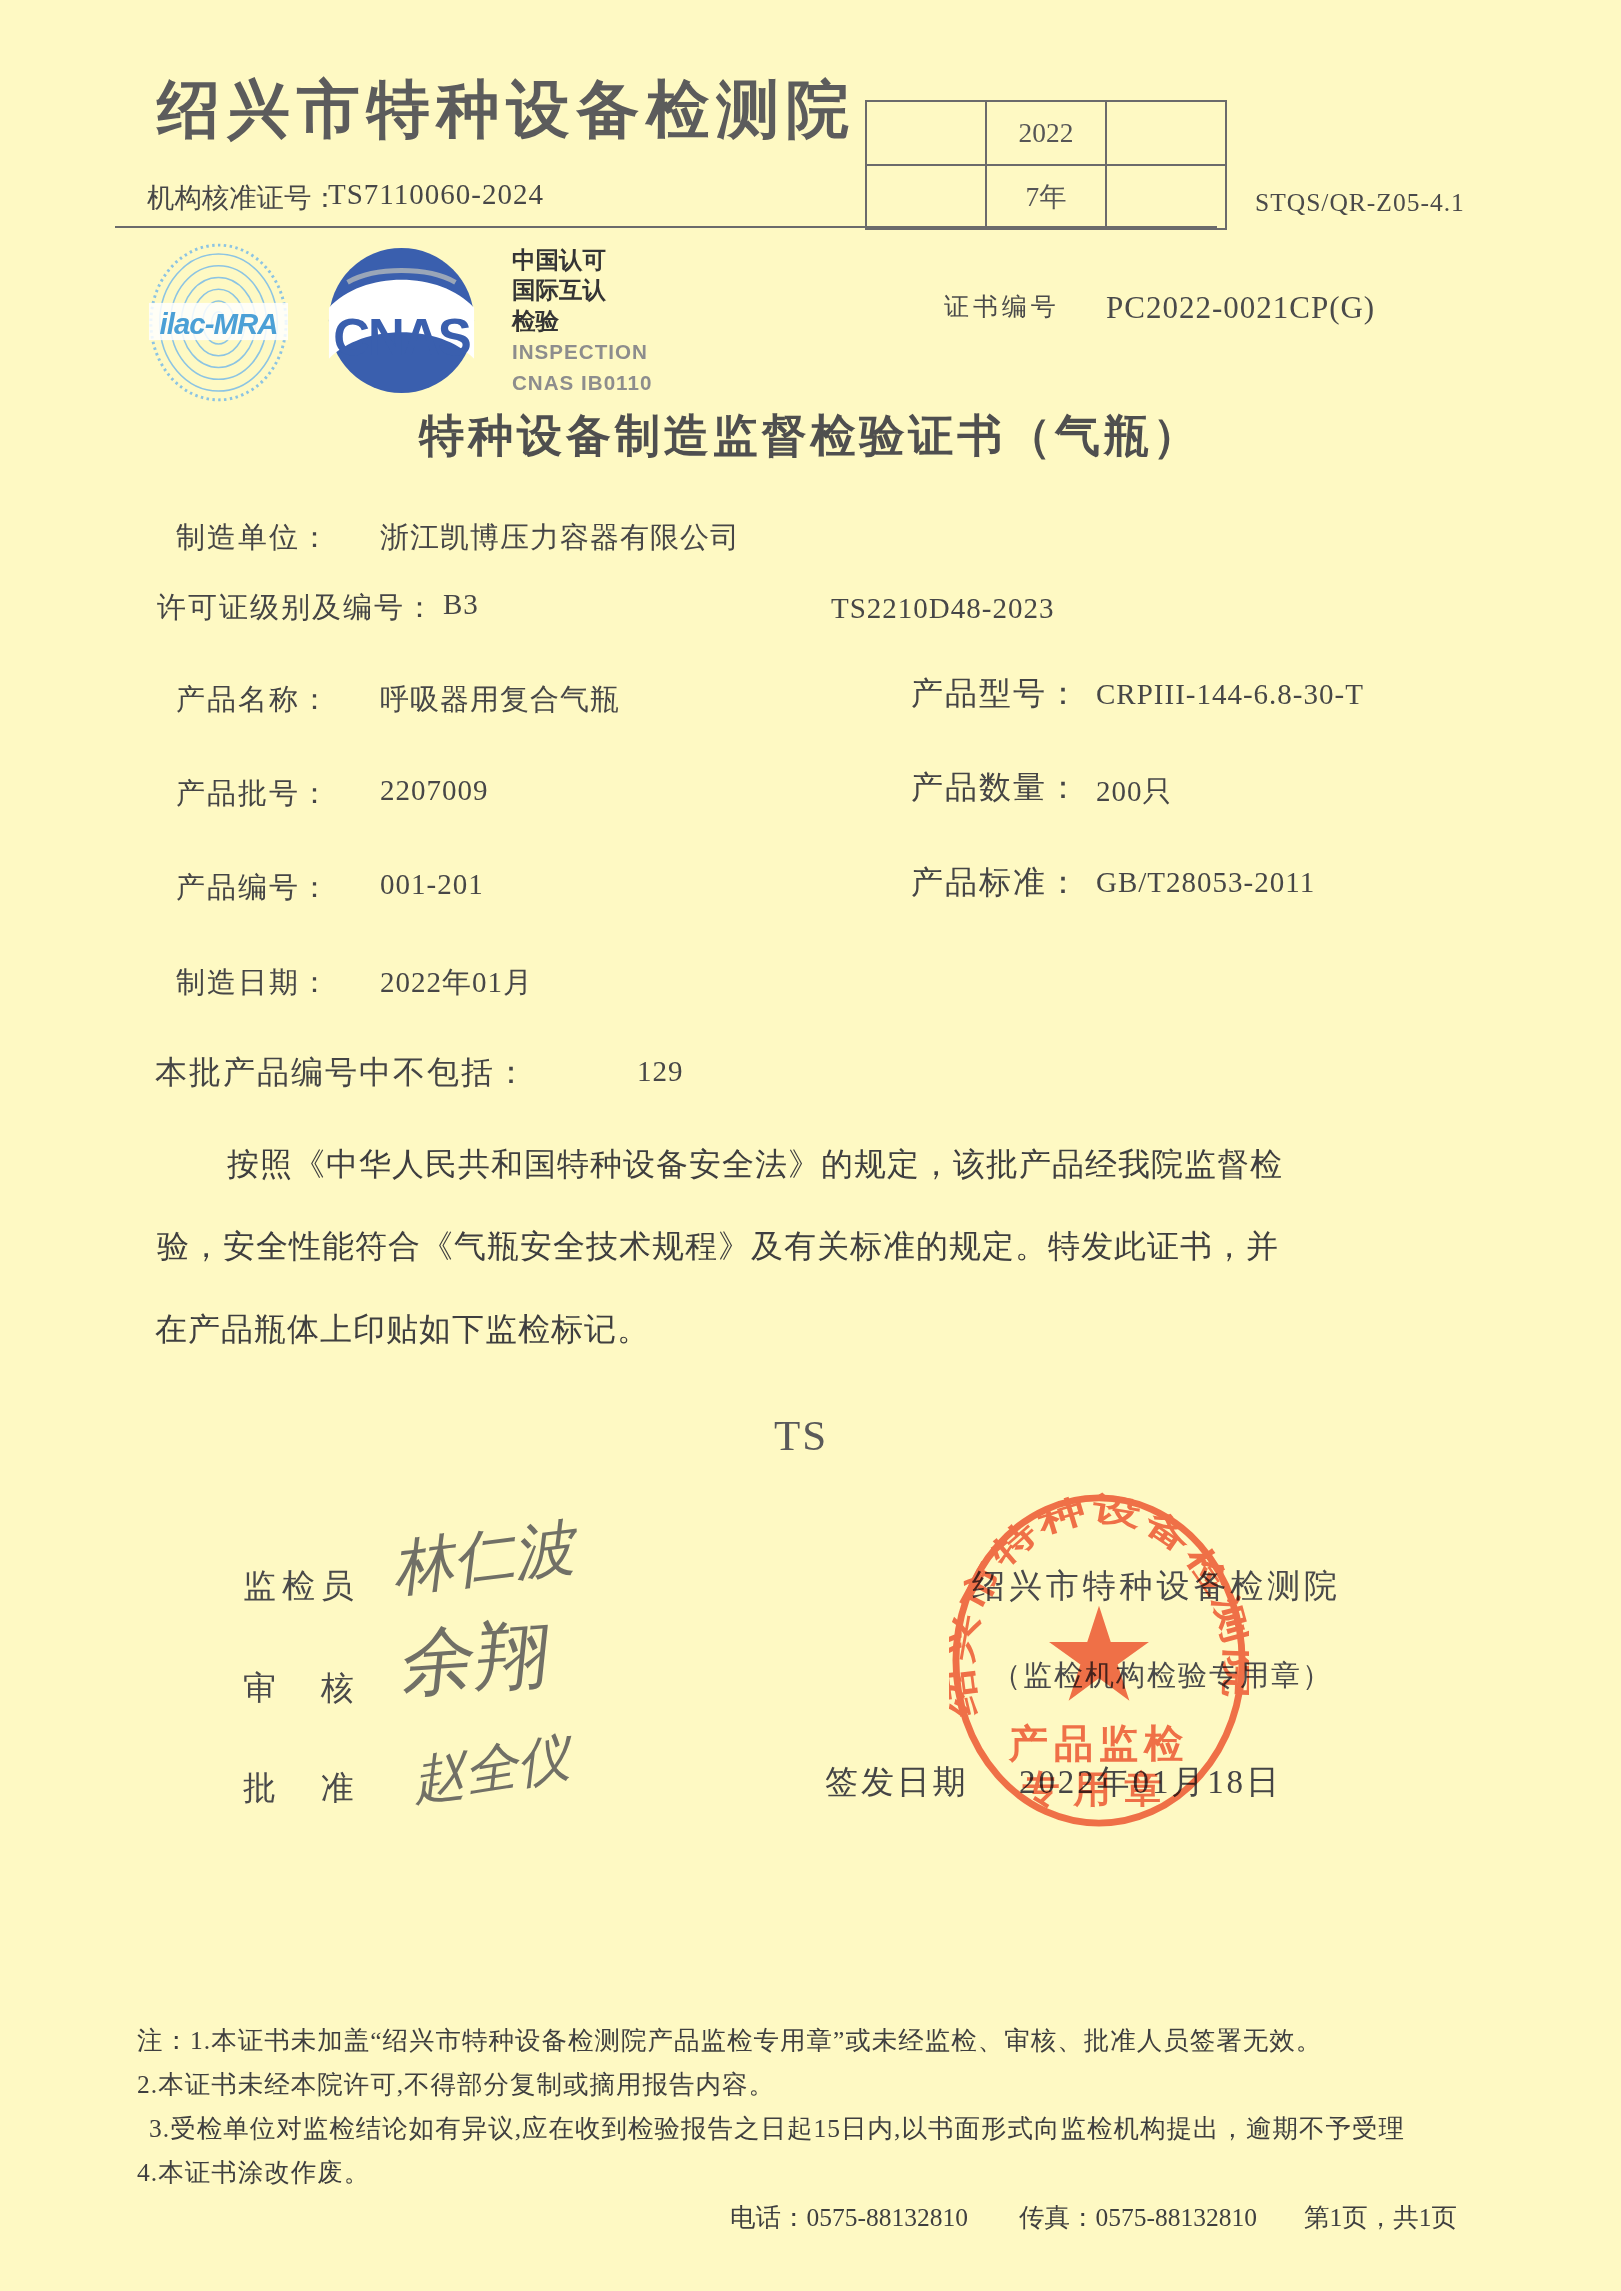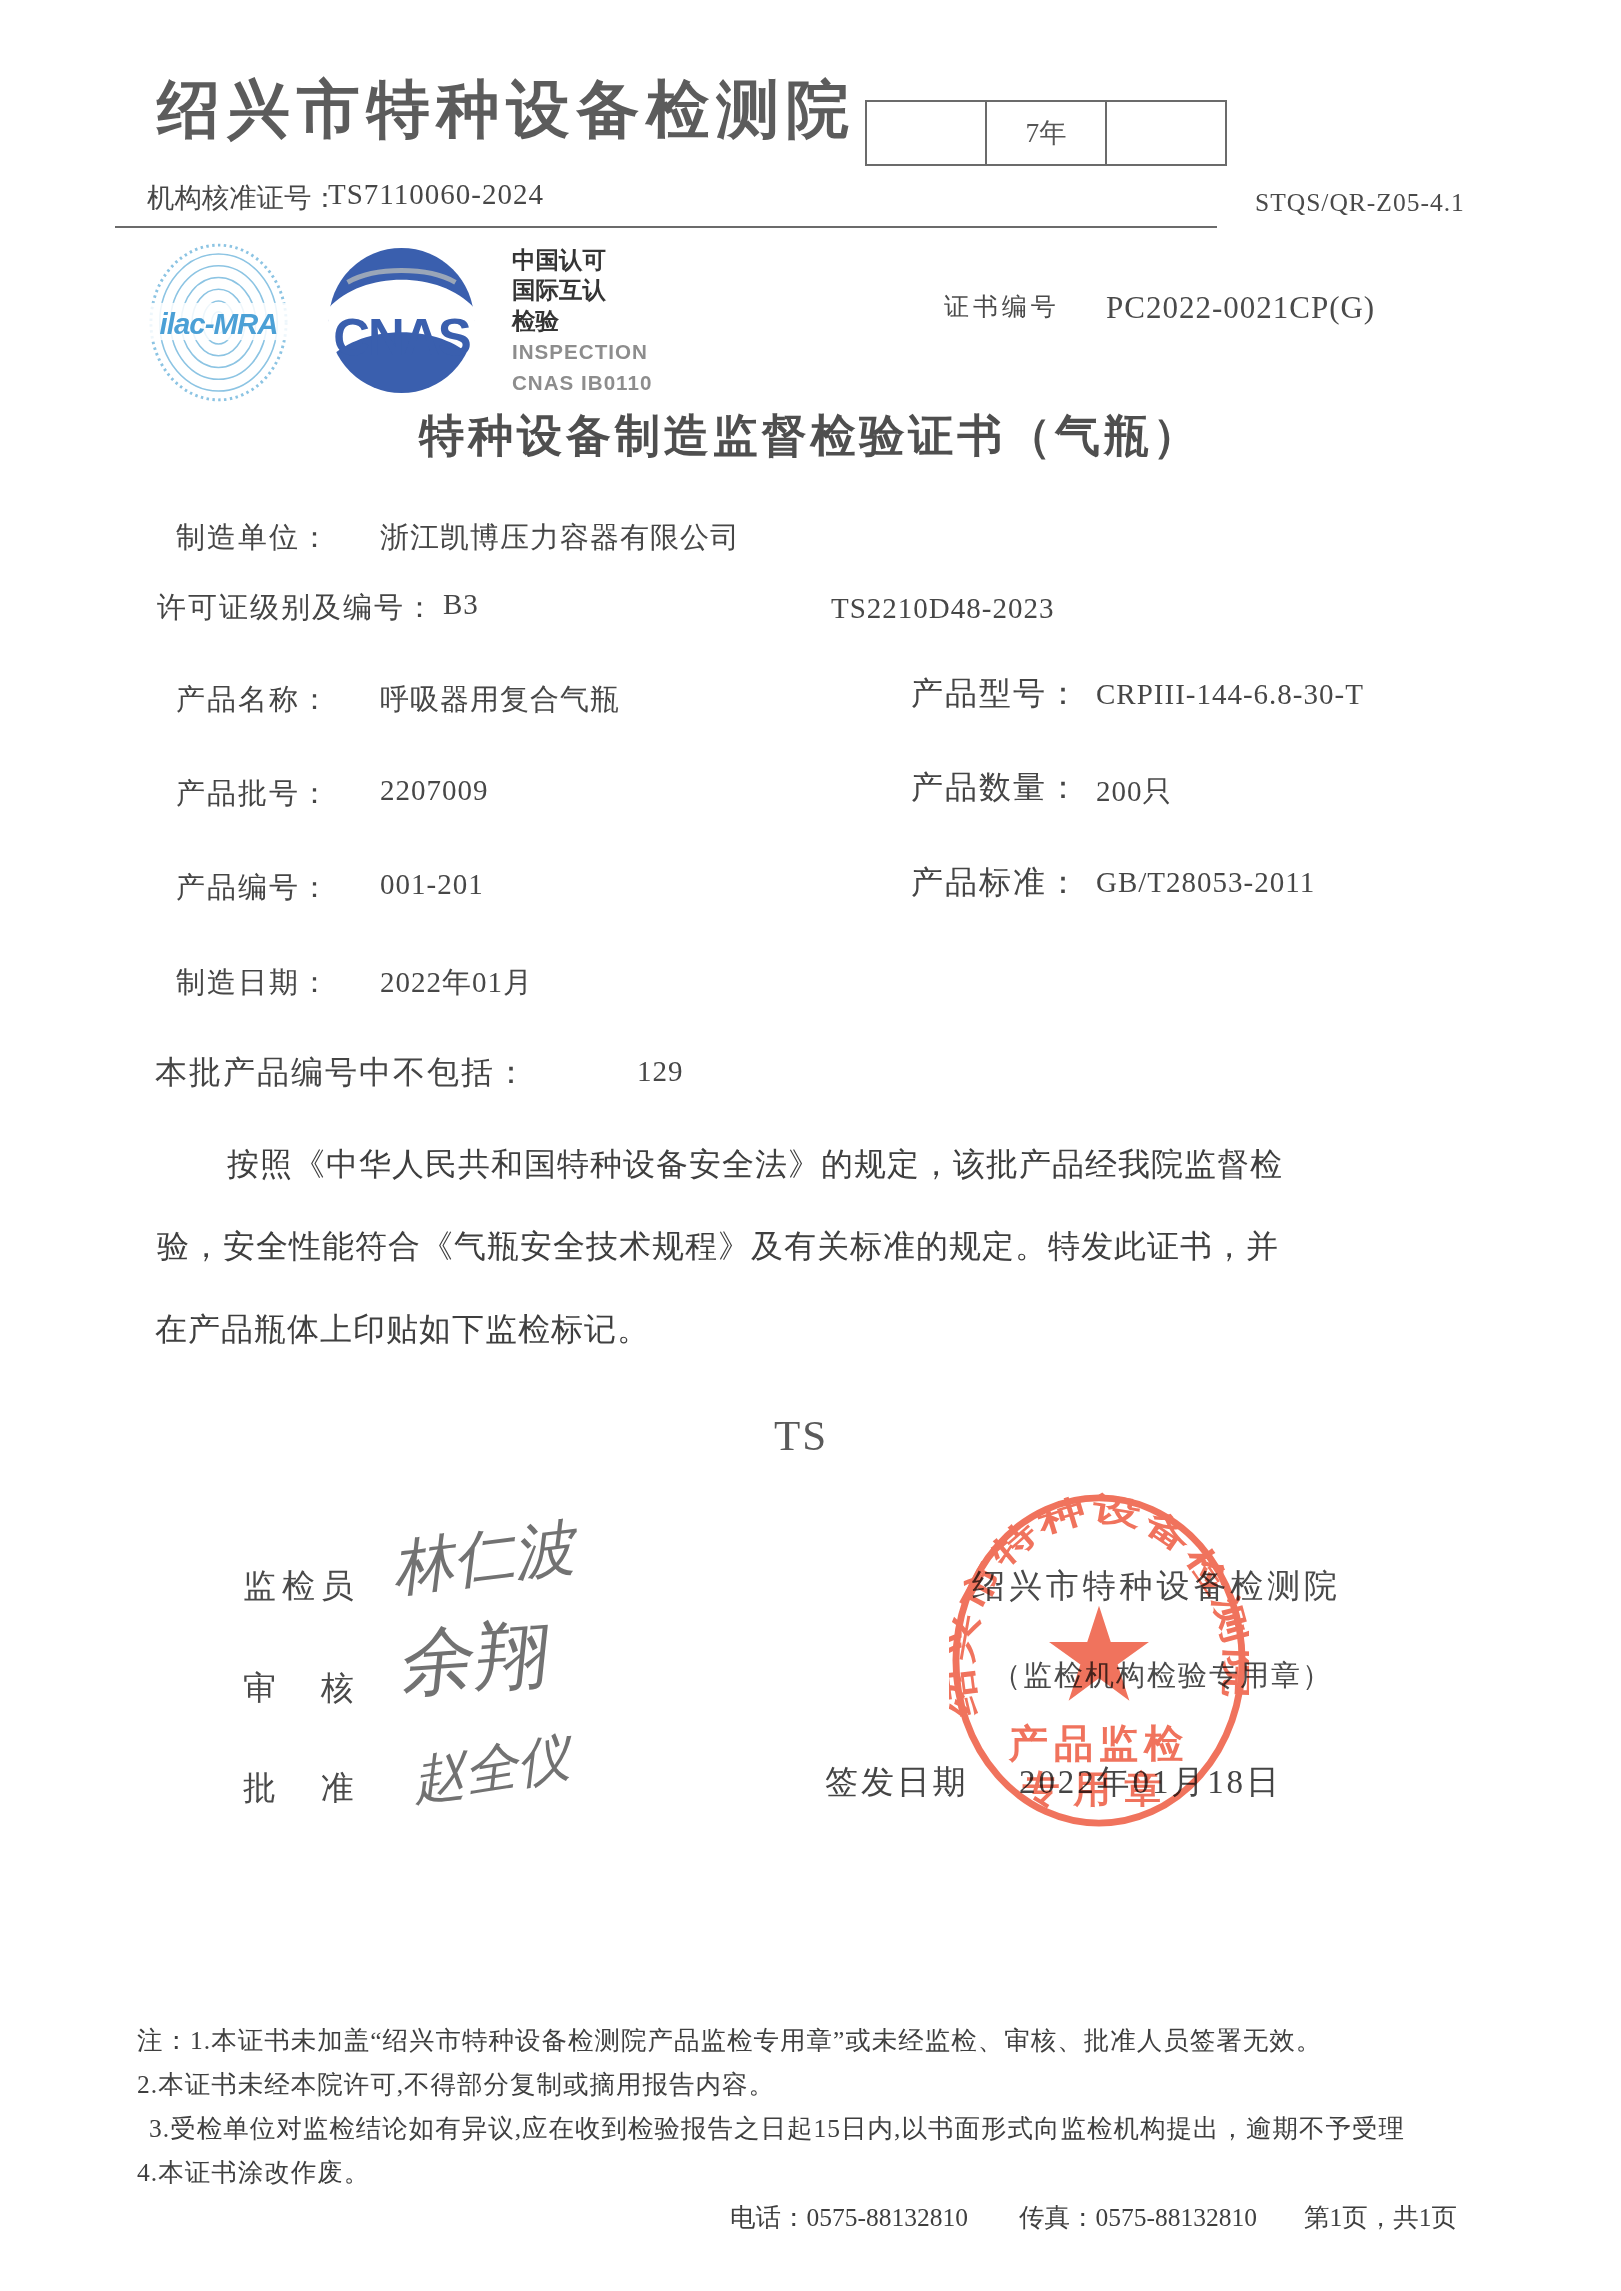--- a/index.html
+++ b/index.html
@@ -1,18 +1,18 @@
 <!DOCTYPE html>
 <html><head>
 <meta charset="utf-8">
 <style>
   html,body{margin:0;padding:0;background:#9a9a9a;}
   .page{
     position:relative;width:1621px;height:2292px;margin:0 auto;
-    background:#ffffff;overflow:hidden;
+    background:#fef9c3;overflow:hidden;
     font-family:"Liberation Serif","DejaVu Serif",serif;
     color:#434343;
   }
   .abs{position:absolute;white-space:nowrap;}
   .org-name{font-size:63px;font-weight:700;color:#5c5c5c;letter-spacing:6.9px;}
   .small-label{font-size:27.4px;color:#474747;}
   .mono-val{font-size:29px;color:#474747;letter-spacing:1px;}
   .hline{position:absolute;background:#6b6b6b;height:2px;}
   table.yearbox{position:absolute;border-collapse:collapse;}
   table.yearbox td{border:2px solid #6b6b6b;width:116px;height:60px;text-align:center;
@@ -44,20 +44,25 @@
 
 <div class="page">
 
   <div class="abs org-name" style="left:157px;top:67px;">绍兴市特种设备检测院</div>
 
   <div class="abs small-label" style="left:147px;top:180px;">机构核准证号：</div>
   <div class="abs mono-val" style="left:328px;top:178px;">TS7110060-2024</div>
 
   <table class="yearbox" style="left:865px;top:100px;">
     <tbody>
+        <tr>
+      <td></td>
+      <td>2022</td>
+      <td></td>
+    </tr>
     <tr>
       <td></td>
       <td>7年</td>
       <td></td>
     </tr>
   </tbody>
     </table>
 
   <div class="abs stqs" style="left:1255px;top:188px;">STQS/QR-Z05-4.1</div>
 

